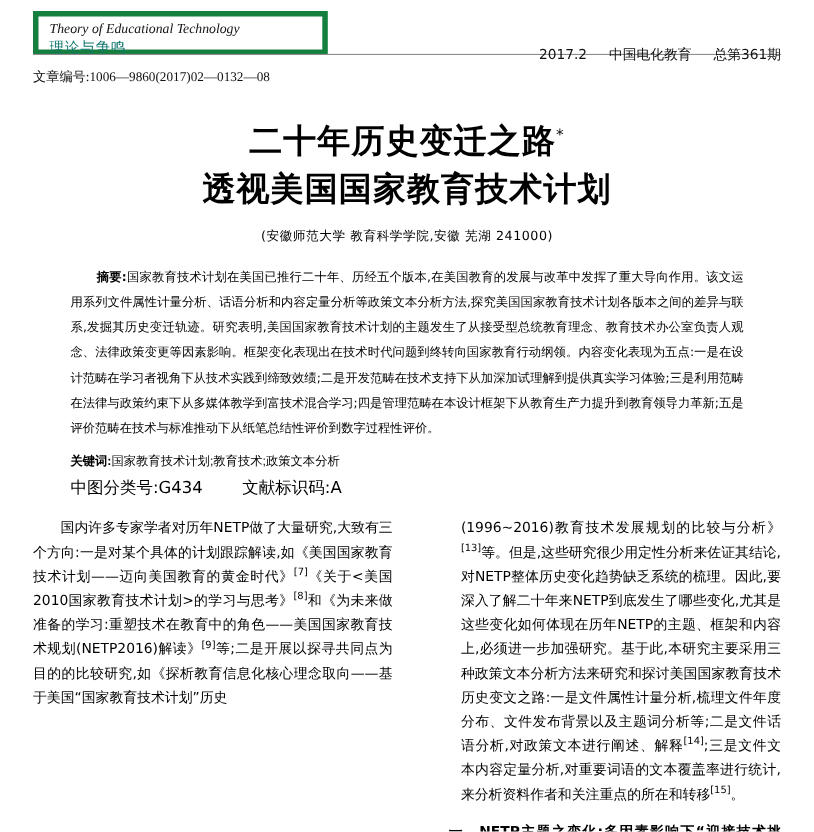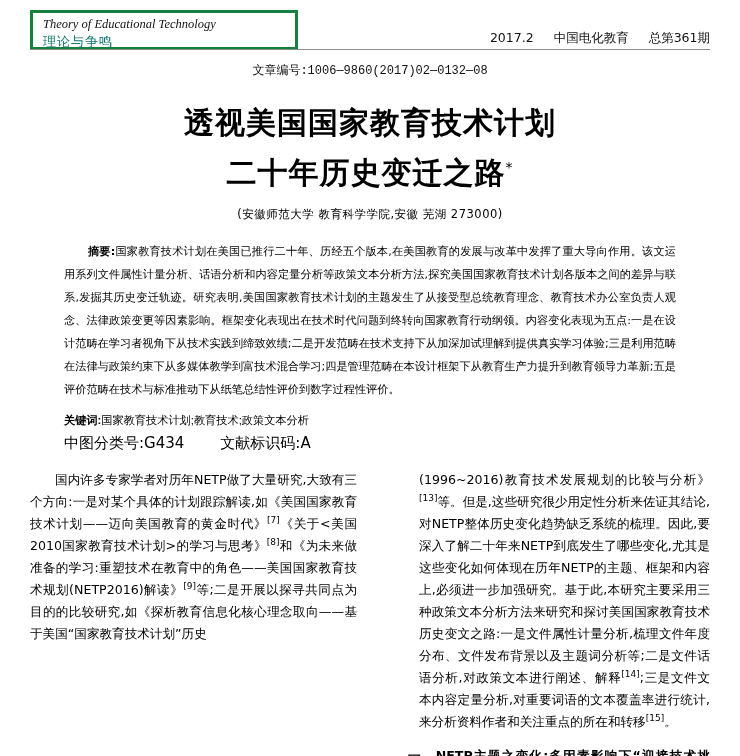--- a/index.html
+++ b/index.html
@@ -29,21 +29,21 @@
     position: relative;
     margin: 10px 30px 0 30px;
     height: 40px;
   }
   .header-box {
     position: absolute;
     left: 0;
     top: 0;
     width: 268px;
     height: 40px;
-    border: 3px solid #15803d;
+    border: 5px solid #15803d;
     box-sizing: border-box;
     padding: 2px 6px 0 10px;
     background: #fff;
   }
   .journal-en {
     font-family: "Liberation Serif", serif;
     font-style: italic;
     font-size: 12.5px;
     line-height: 18px;
     color: #111;
@@ -60,36 +60,35 @@
     position: absolute;
     left: 0;
     right: 0;
     bottom: 0;
     height: 1px;
     background: #8c8c8c;
   }
   .header-right {
     position: absolute;
     right: 0;
-    top: 20px;
+    top: 32px;
     font-family: "DejaVu Sans", sans-serif;
     font-size: 12.5px;
     color: #111;
     white-space: nowrap;
   }
   .header-right span { margin-left: 16px; }
   .header-right span:first-child { margin-left: 0; }
 
   
   .artnum {
     margin: 12px 30px 0 30px;
-    font-family: Liberation Mono, monospace;
+    font-family: Liberation Serif, serif;
     font-size: 12px;
     color: #111;
-    text-align: center;
   }
 
   
   .title-block {
     margin: 22px 60px 0 60px;
     text-align: center;
   }
   .title-line {
     font-family: "DejaVu Sans", sans-serif;
     font-weight: bold;
@@ -196,25 +195,25 @@
     <div class="header-right">
       <span>2017.2</span>
       <span>中国电化教育</span>
       <span>总第361期</span>
     </div>
   </div>
 
   <div class="artnum">文章编号:1006—9860(2017)02—0132—08</div>
 
   <div class="title-block">
-    <div class="title-line">透视美国国家教育技术计划</div>
     <div class="title-line">
       <span>二十年历史变迁之路</span><span class="title-star">*</span>
     </div>
-    <div class="affiliation">(安徽师范大学    教育科学学院,安徽    芜湖    273000)</div>
+    <div class="title-line">透视美国国家教育技术计划</div>
+    <div class="affiliation">(安徽师范大学    教育科学学院,安徽    芜湖    241000)</div>
   </div>
 
   <div class="abstract-wrap">
     <div class="abstract">
       <b>摘要:</b><span>国家教育技术计划在美国已推行二十年、历经五个版本,在美国教育的发展与改革中发挥了重大导向作用。该文运用系列文件属性计量分析、话语分析和内容定量分析等政策文本分析方法,探究美国国家教育技术计划各版本之间的差异与联系,发掘其历史变迁轨迹。研究表明,美国国家教育技术计划的主题发生了从接受型总统教育理念、教育技术办公室负责人观念、法律政策变更等因素影响。框架变化表现出在技术时代问题到终转向国家教育行动纲领。内容变化表现为五点:一是在设计范畴在学习者视角下从技术实践到缔致效绩;二是开发范畴在技术支持下从加深加试理解到提供真实学习体验;三是利用范畴在法律与政策约束下从多媒体教学到富技术混合学习;四是管理范畴在本设计框架下从教育生产力提升到教育领导力革新;五是评价范畴在技术与标准推动下从纸笔总结性评价到数字过程性评价。</span>
     </div>
     <div class="keywords">
       <b>关键词:</b><span>国家教育技术计划;教育技术;政策文本分析</span>
     </div>
     <div class="clc">

